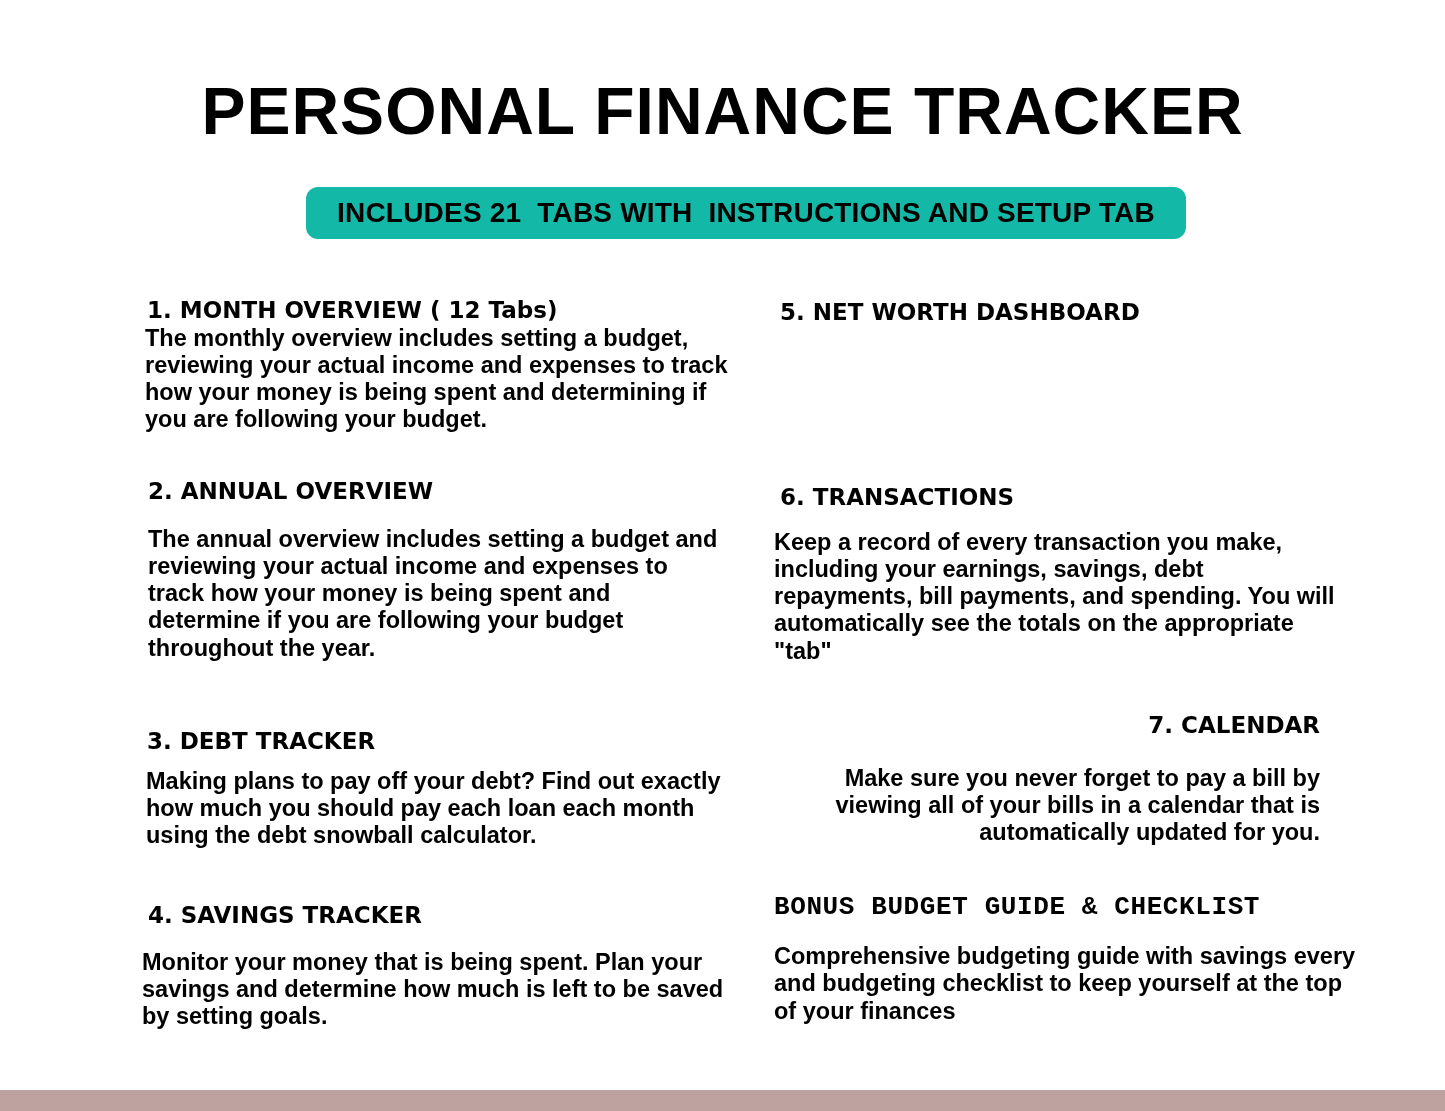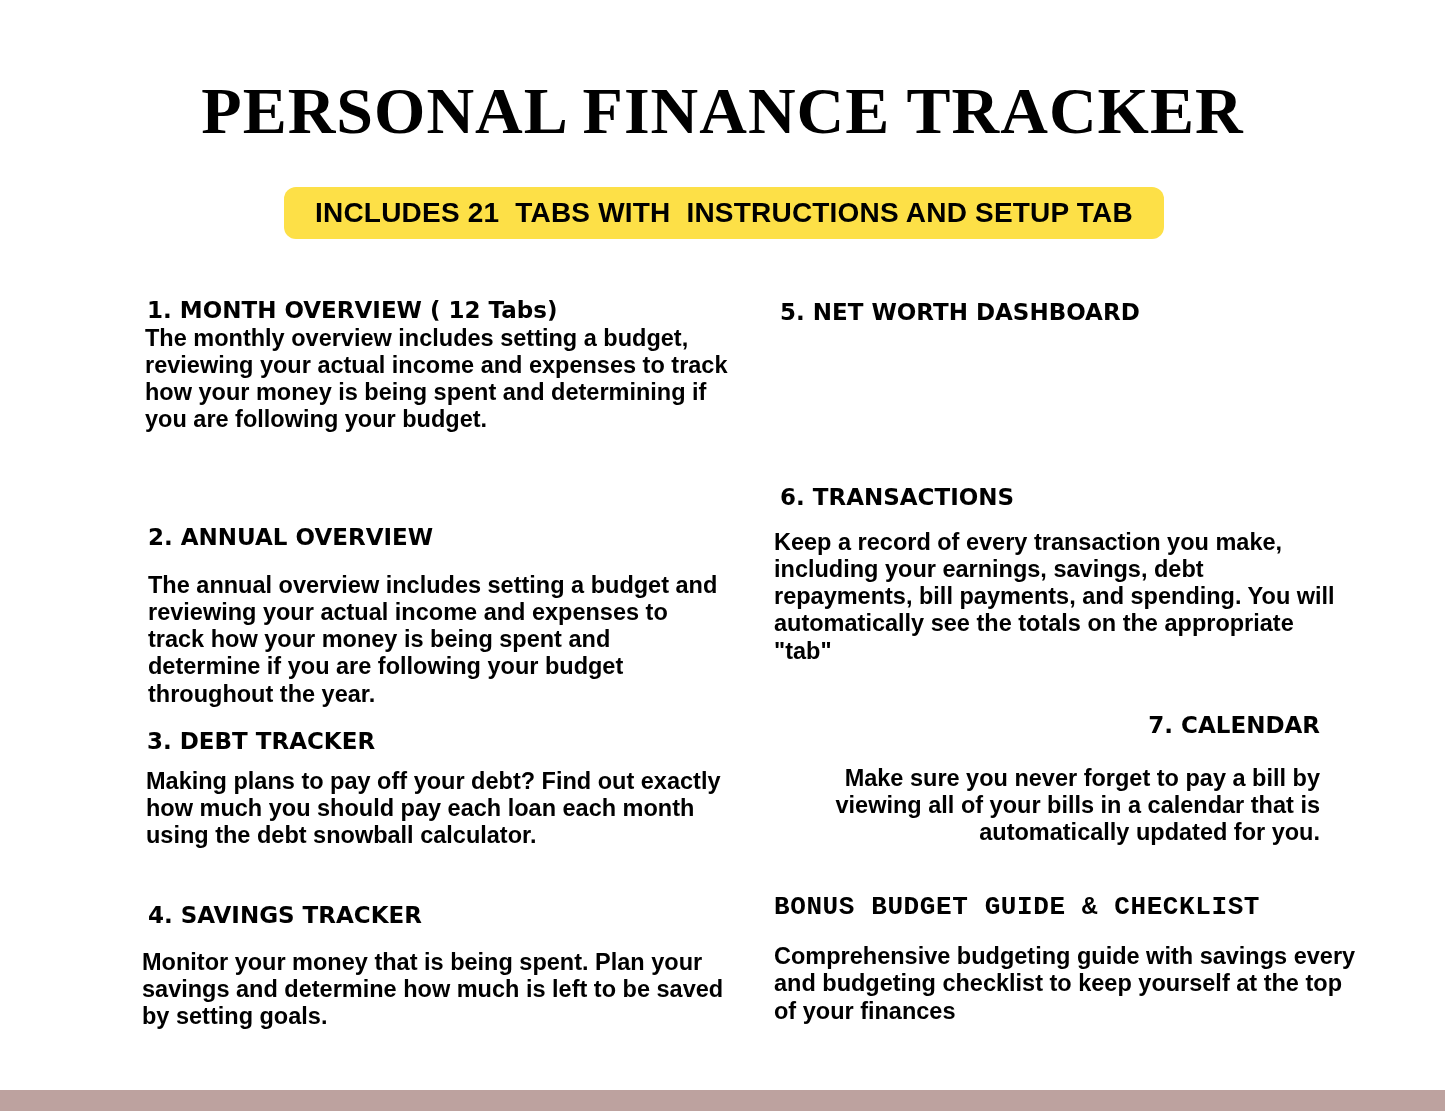--- a/index.html
+++ b/index.html
@@ -10,34 +10,34 @@
       position: relative;
       overflow: hidden;
       color: #000000;
       font-family: "Liberation Sans", sans-serif;
     }
     .title {
       position: absolute;
       left: 0; right: 0;
       top: 78px;
       text-align: center;
-      font-family: Liberation Serif, serif;
+      font-family: Liberation Sans, sans-serif;
       font-weight: bold;
       font-size: 66px;
       letter-spacing: 1px;
       line-height: 1;
       margin: 0;
     }
     .banner {
       position: absolute;
-      left: 284px;
+      left: 306px;
       top: 187px;
       width: 880px;
       height: 52px;
-      background: #fde047;
+      background: #14b8a6;
       border-radius: 12px;
       display: flex;
       align-items: center;
       justify-content: center;
       font-family: "Liberation Sans", sans-serif;
       font-weight: bold;
       font-size: 28px;
       white-space: pre;
       letter-spacing: 0.2px;
     }
@@ -78,21 +78,21 @@
 
 <h1 class="title">PERSONAL FINANCE TRACKER</h1>
 
 <div class="banner">INCLUDES 21  TABS WITH  INSTRUCTIONS AND SETUP TAB</div>
 
 <div class="section" style="left:147px; top:297px; width:590px;">
   <h2>1. MONTH OVERVIEW ( 12 Tabs)</h2>
   <p style="margin-left:-2px;">The monthly overview includes setting a budget, reviewing your actual income and expenses to track how your money is being spent and determining if you are following your budget.</p>
 </div>
 
-<div class="section" style="left:148px; top:524px; width:580px;">
+<div class="section" style="left:148px; top:478px; width:580px;">
   <h2>2. ANNUAL OVERVIEW</h2>
   <p style="margin-top:20px;">The annual overview includes setting a budget and reviewing your actual income and expenses to track how your money is being spent and determine if you are following your budget throughout the year.</p>
 </div>
 
 <div class="section" style="left:147px; top:728px; width:590px;">
   <h2>3. DEBT TRACKER</h2>
   <p style="margin-top:12px; margin-left:-1px;">Making plans to pay off your debt? Find out exactly how much you should pay each loan each month using the debt snowball calculator.</p>
 </div>
 
 <div class="section" style="left:148px; top:902px; width:580px;">

